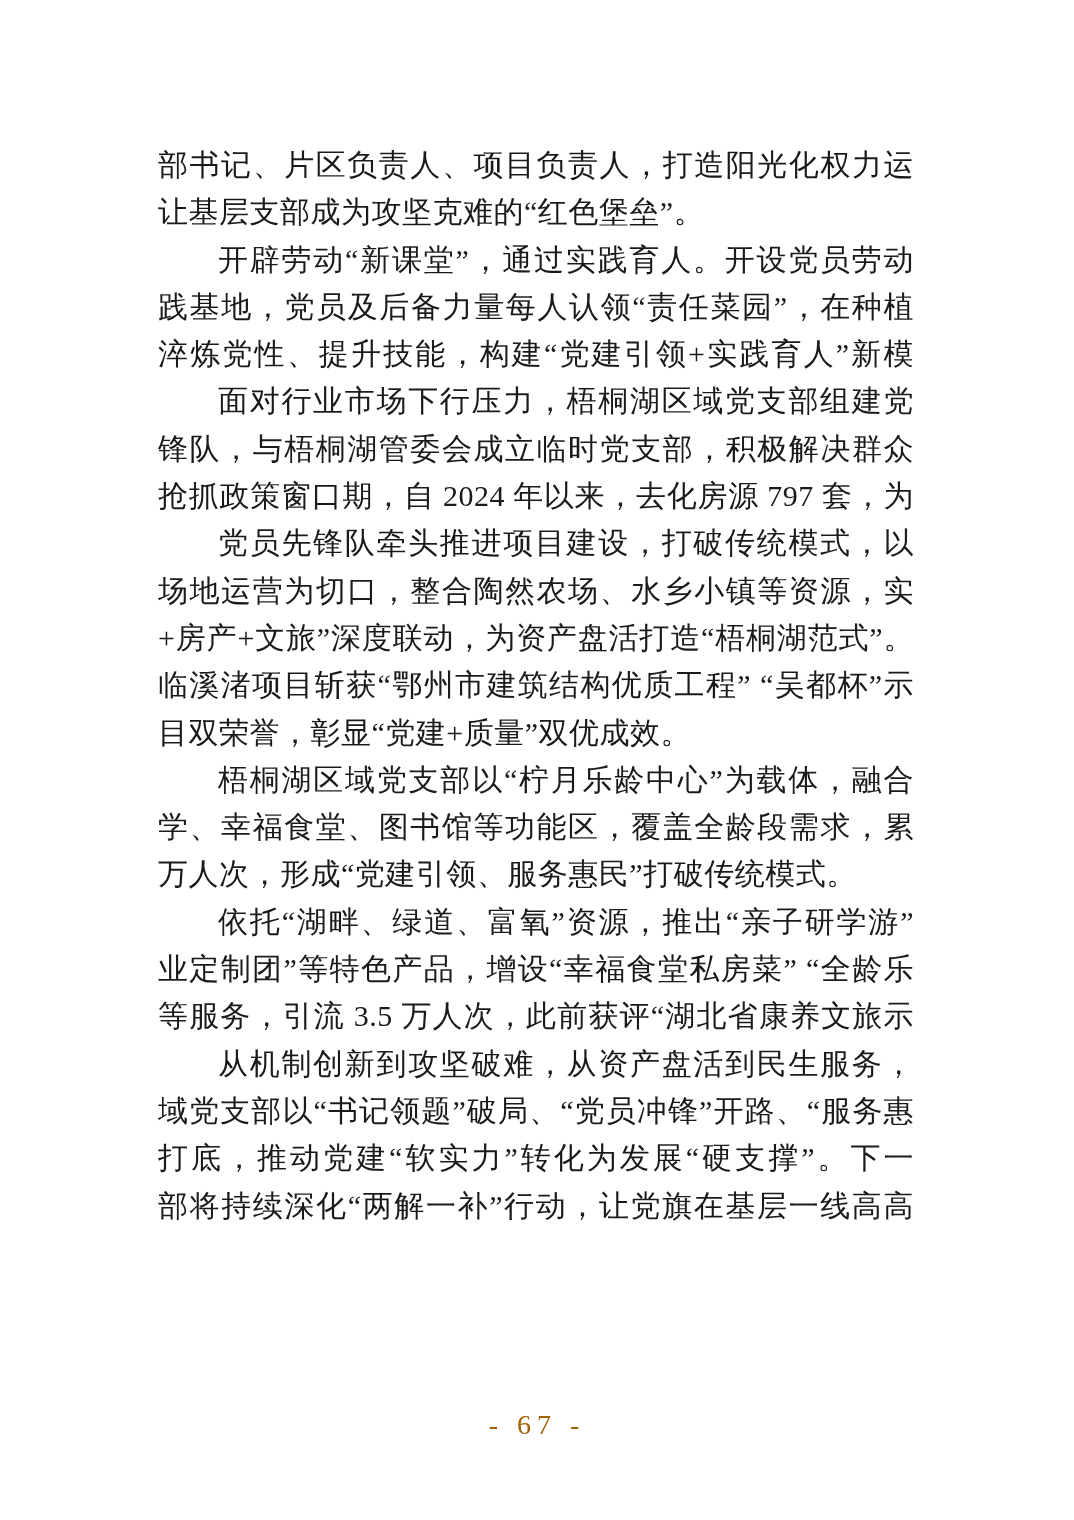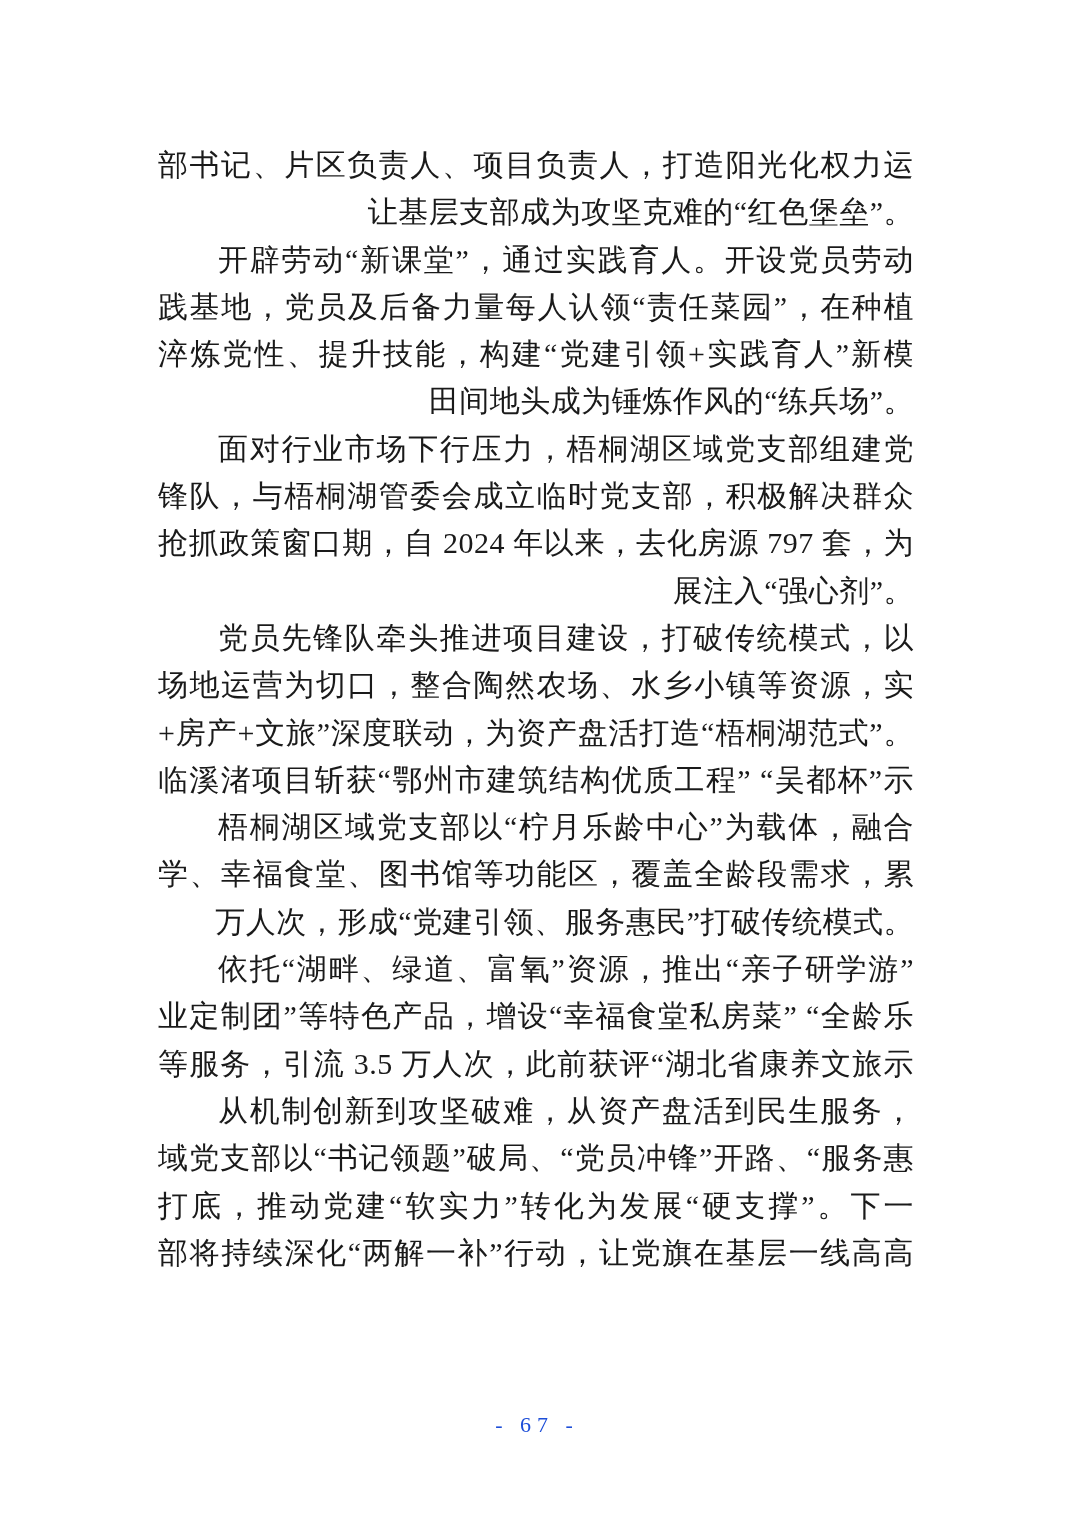--- a/index.html
+++ b/index.html
@@ -22,63 +22,62 @@
     left: 158px;
     top: 141px;
     width: 756px;
   }
   .ln {
     height: 47.3px;
     line-height: 47.3px;
     font-size: 30px;
     white-space: normal;
     overflow: hidden;
-    text-align: right;
+    text-align: left;
     letter-spacing: 0.5px;
   }
   .ln.j {
     text-align: justify;
     text-align-last: justify;
     text-justify: inter-character;
   }
   .ln.ind {
     text-indent: 60px;
   }
   .footer {
     position: absolute;
     left: 0;
     top: 1406px;
     width: 1074px;
     text-align: center;
-    font-size: 22px;
+    font-size: 28px;
     line-height: 38px;
     letter-spacing: 6px;
-    color: #1d4ed8;
+    color: #a16207;
   }
 </style>
 </head>
 <body>
 
 <div class="page">
 
   <div class="doc-body">
     <div class="ln j">部书记、片区负责人、项目负责人，打造阳光化权力运行体系，</div>
     <div class="ln">让基层支部成为攻坚克难的“红色堡垒”。</div>
     <div class="ln j ind">开辟劳动“新课堂”，通过实践育人。开设党员劳动教育实</div>
     <div class="ln j">践基地，党员及后备力量每人认领“责任菜园”，在种植劳作中</div>
     <div class="ln j">淬炼党性、提升技能，构建“党建引领+实践育人”新模式，让</div>
-    <div class="ln">田间地头成为锤炼作风的“练兵场”。</div>
     <div class="ln j ind">面对行业市场下行压力，梧桐湖区域党支部组建党员攻坚先</div>
     <div class="ln j">锋队，与梧桐湖管委会成立临时党支部，积极解决群众急难愁盼。</div>
     <div class="ln j">抢抓政策窗口期，自 2024 年以来，去化房源 797 套，为经营发</div>
-    <div class="ln">展注入“强心剂”。</div>
     <div class="ln j ind">党员先锋队牵头推进项目建设，打破传统模式，以文旅活动</div>
     <div class="ln j">场地运营为切口，整合陶然农场、水乡小镇等资源，实现“酒店</div>
     <div class="ln j">+房产+文旅”深度联动，为资产盘活打造“梧桐湖范式”。联投</div>
     <div class="ln j">临溪渚项目斩获“鄂州市建筑结构优质工程” “吴都杯”示范项</div>
+    <div class="ln">目双荣誉，彰显“党建+质量”双优成效。</div>
     <div class="ln j ind">梧桐湖区域党支部以“柠月乐龄中心”为载体，融合老年大</div>
     <div class="ln j">学、幸福食堂、图书馆等功能区，覆盖全龄段需求，累计服务超</div>
     <div class="ln">万人次，形成“党建引领、服务惠民”打破传统模式。</div>
     <div class="ln j ind">依托“湖畔、绿道、富氧”资源，推出“亲子研学游” “企</div>
     <div class="ln j">业定制团”等特色产品，增设“幸福食堂私房菜” “全龄乐烤”</div>
     <div class="ln j">等服务，引流 3.5 万人次，此前获评“湖北省康养文旅示范项目”。</div>
     <div class="ln j ind">从机制创新到攻坚破难，从资产盘活到民生服务，梧桐湖区</div>
     <div class="ln j">域党支部以“书记领题”破局、“党员冲锋”开路、“服务惠民”</div>
     <div class="ln j">打底，推动党建“软实力”转化为发展“硬支撑”。下一步，支</div>
     <div class="ln j">部将持续深化“两解一补”行动，让党旗在基层一线高高飘扬，</div>

